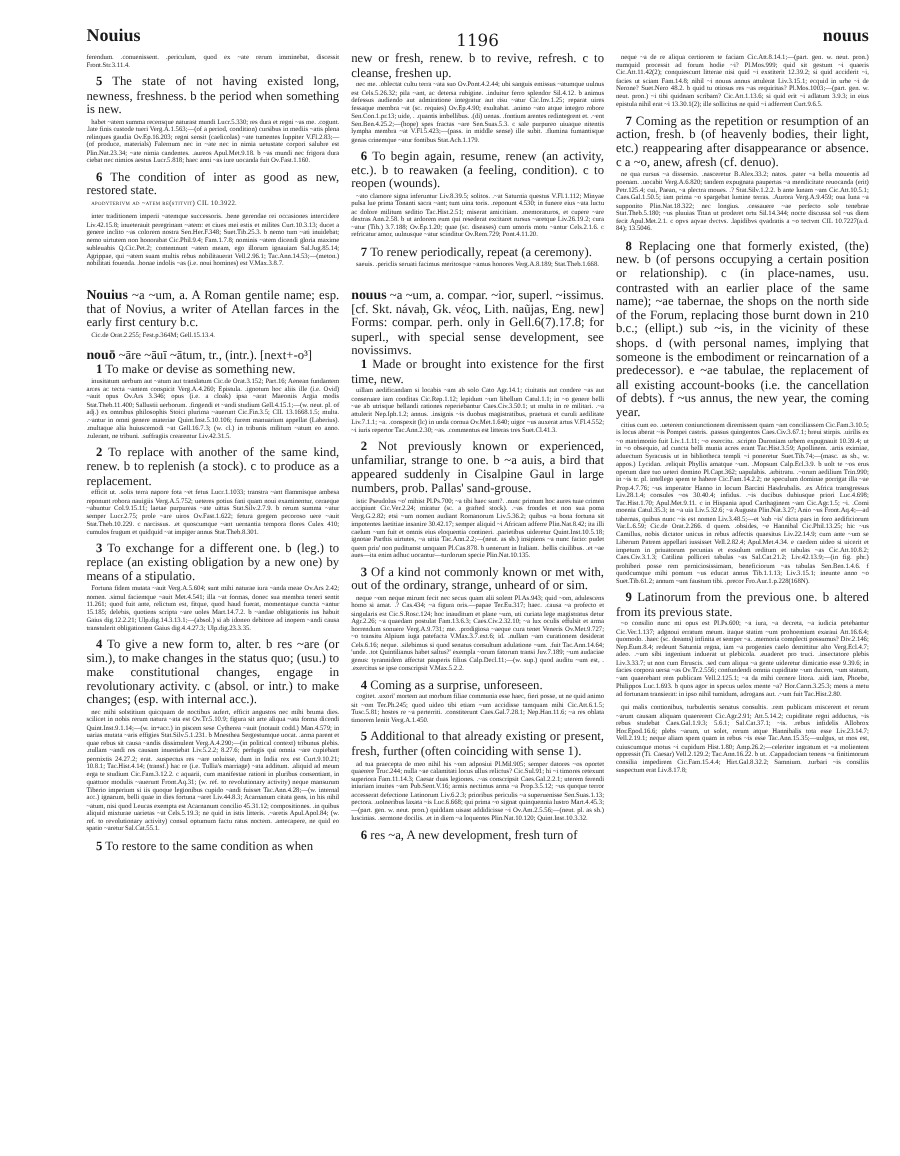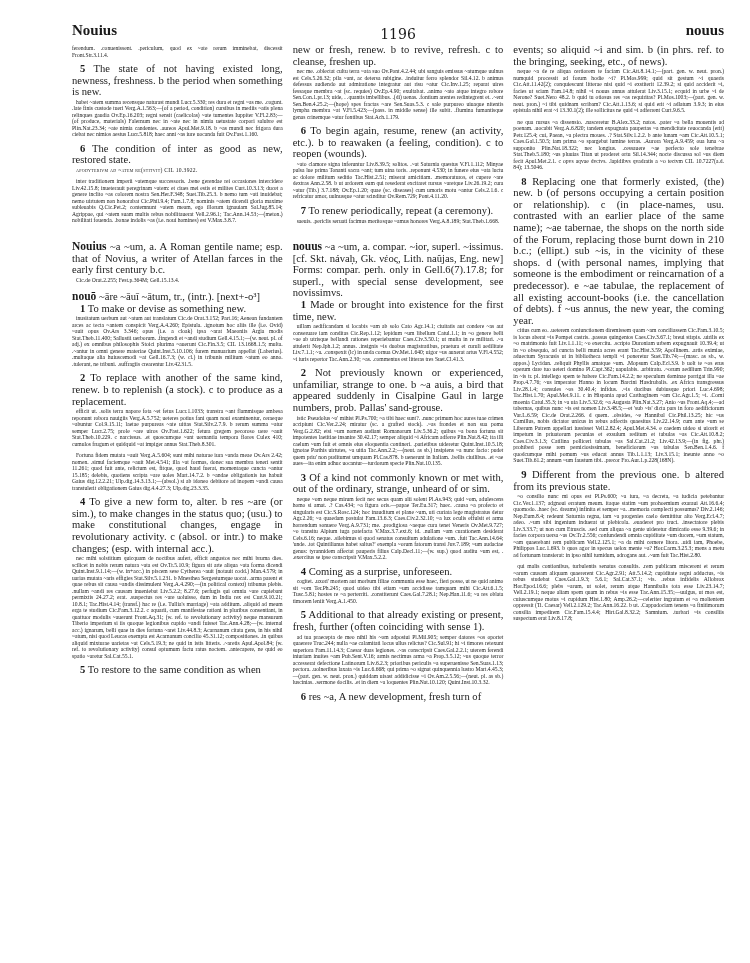--- a/index.html
+++ b/index.html
@@ -55,20 +55,21 @@
       <p class="cit small-caps"><span>apodyterivm ad ~atem re(stitvit) CIL 10.3922.</span></p>
       <p class="cit"><span>inter traditionem imperii ~atemque successoris. .bene gerendae rei occasiones intercidere Liv.42.15.8; inueterauit peregrinam ~atem: et ciues mei estis et milites Curt.10.3.13; ducet a genere inclito ~as colorem nostra Sen.Her.F.348; Suet.Tib.25.3. b nemo tum ~ati inuidebat; nemo uirtutem non honorabat Cic.Phil.9.4; Fam.1.7.8; nominis ~atem dicendi gloria maxime subleuabis Q.Cic.Pet.2; contemnunt ~atem meam, ego illorum ignauiam Sal.Jug.85.14; Agrippae, qui ~atem suam multis rebus nobilitauerat Vell.2.96.1; Tac.Ann.14.53;—(meton.) nobilitati fouenda. .bonae indolis ~as (i.e. noui homines) est V.Max.3.8.7.</span></p>
       <div class="gap"></div>
       <p class="def entry-head"><span class="lemma">Nouius</span> <span>~a ~um, a. A Roman gentile name; esp. that of Novius, a writer of Atellan farces in the early first century b.c.</span></p>
       <p class="cit"><span>Cic.de Orat.2.255; Fest.p.364M; Gell.15.13.4.</span></p>
       <p class="def entry-head"><span class="lemma">nouō</span> <span>~āre ~āuī ~ātum, tr., (intr.). [next+-o³]</span></p>
       <p class="def indent"><span class="num">1</span> <span>To make or devise as something new.</span></p>
       <p class="cit"><span>inusitatum uerbum aut ~atum aut translatum Cic.de Orat.3.152; Part.16; Aenean fundantem arces ac tecta ~antem conspicit Verg.A.4.260; Epistula. .ignotum hoc aliis ille (i.e. Ovid) ~auit opus Ov.Ars 3.346; opus (i.e. a cloak) ipsa ~arat Maeoniis Argia modis Stat.Theb.11.400; Sallustii uerborum. .fingendi et ~andi studium Gell.4.15.1;—(w. neut. pl. of adj.) ex omnibus philosophis Stoici plurima ~auerunt Cic.Fin.3.5; CIL 13.1668.1.5; multa. .~antur in omni genere materiae Quint.Inst.5.10.106; furem manuarium appellat (Laberius). .multaque alia huiuscemodi ~at Gell.16.7.3; (w. cl.) in tribunis militum ~atum eo anno. .tulerant, ne tribuni. .suffragiis crearentur Liv.42.31.5.</span></p>
       <p class="def indent"><span class="num">2</span> <span>To replace with another of the same kind, renew. b to replenish (a stock). c to produce as a replacement.</span></p>
       <p class="cit"><span>efficit ut. .solis terra napore fota ~et fetus Lucr.1.1033; transtra ~ant flammisque ambesa reponunt robora nauigiis Verg.A.5.752; ueteres potius fani quam noui examinentur, ceraeque ~abuntur Col.9.15.11; laetae purpureas ~ate uittas Stat.Silv.2.7.9. b rerum summa ~atur semper Lucr.2.75; prole ~are uiros Ov.Fast.1.622; fetura gregem pecoroso uere ~auit Stat.Theb.10.229. c narcissus. .et quoscumque ~ant uernantia tempora flores Culex 410; cumulos frugum et quidquid ~at impiger annus Stat.Theb.8.301.</span></p>
+      <p class="def indent"><span class="num">3</span> <span>To exchange for a different one. b (leg.) to replace (an existing obligation by a new one) by means of a stipulatio.</span></p>
       <p class="cit"><span>Fortuna fidem mutata ~auit Verg.A.5.604; sunt mihi naturae iura ~anda meae Ov.Ars 2.42; nomen. .simul faciemque ~auit Met.4.541; illa ~at formas, donec sua membra teneri sentit 11.261; quod fuit ante, relictum est, fitque, quod haud fuerat, momentaque cuncta ~antur 15.185; delebis, quotiens scripta ~are uoles Mart.14.7.2. b ~andae obligationis ius habuit Gaius dig.12.2.21; Ulp.dig.14.3.13.1;—(absol.) si ab idoneo debitore ad inopem ~andi causa transtulerit obligationem Gaius dig.4.4.27.3; Ulp.dig.23.3.35.</span></p>
       <p class="def indent"><span class="num">4</span> <span>To give a new form to, alter. b res ~are (or sim.), to make changes in the status quo; (usu.) to make constitutional changes, engage in revolutionary activity. c (absol. or intr.) to make changes; (esp. with internal acc.).</span></p>
       <p class="cit"><span>nec mihi solstitium quicquam de noctibus aufert, efficit angustos nec mihi bruma dies. scilicet in nobis rerum natura ~ata est Ov.Tr.5.10.9; figura sit arte aliqua ~ata forma dicendi Quint.Inst.9.1.14;—(w. in+acc.) in piscem sese Cytherea ~auit (notauit codd.) Man.4.579; in uarias mutata ~aris effigies Stat.Silv.5.1.231. b Mnesthea Sergestumque uocat. .arma parent et quae rebus sit causa ~andis dissimulent Verg.A.4.290;—(in political context) tribunus plebis. .nullam ~andi res causam inueniebat Liv.5.2.2; 8.27.6; perfugis qui omnia ~are cupiebant permixtis 24.27.2; erat. .suspectus res ~are uoluisse, dum in India rex est Curt.9.10.21; 10.8.1; Tac.Hist.4.14; (transf.) hac re (i.e. Tullia's marriage) ~ata additum. .aliquid ad meum erga te studium Cic.Fam.3.12.2. c aquarii, cum manifestae rationi in pluribus consentiant, in quattuor modulis ~auerunt Front.Aq.31; (w. ref. to revolutionary activity) neque mansurum Tiberio imperium si iis quoque legionibus cupido ~andi fuisset Tac.Ann.4.28;—(w. internal acc.) ignarum, belli quae in dies fortuna ~aret Liv.44.8.3; Acarnanum citata gens, in his nihil ~atum, nisi quod Leucas exempta est Acarnanum concilio 45.31.12; compositiones. .in quibus aliquid mixturae uarietas ~at Cels.5.19.3; ne quid in istis litteris. .~aretis Apul.Apol.84; (w. ref. to revolutionary activity) consul optumum factu ratus noctem. .antecapere, ne quid eo spatio ~aretur Sal.Cat.55.1.</span></p>
       <p class="def indent"><span class="num">5</span> <span>To restore to the same condition as when</span></p>
     </div>
   <div class="col" id="col1">
       <p class="def"><span>new or fresh, renew. b to revive, refresh. c to cleanse, freshen up.</span></p>
       <p class="cit"><span>nec me. .oblectat cultu terra ~ata suo Ov.Pont.4.2.44; ubi sanguis emissus ~atumque uulnus est Cels.5.26.32; pila ~ant, ac detersa rubigine. .induitur ferro splendor Sil.4.12. b animus defessus audiendo aut admiratione integratur aut risu ~atur Cic.Inv.1.25; reparat uires fessaque membra ~at (sc. requies) Ov.Ep.4.90; exultabat. .animo ~ato atque integro robore Sen.Con.1.pr.13; uide, . .quantis imbellibus. .(di) uenas. .fontium arentes redintegrent et. .~ent Sen.Ben.4.25.2;—(hope) spes fractas ~are Sen.Suas.5.3. c sale purpureo uiuaque nitentis lympha membra ~at V.Fl.5.423;—(pass. in middle sense) ille subit. .flumina fumantisque genas crinemque ~atur fontibus Stat.Ach.1.179.</span></p>
       <p class="def indent"><span class="num">6</span> <span>To begin again, resume, renew (an activity, etc.). b to reawaken (a feeling, condition). c to reopen (wounds).</span></p>
       <p class="cit"><span>~ato clamore signa inferuntur Liv.8.39.5; solitos. .~at Saturnia questus V.Fl.1.112; Minyae pulsa lue prima Tonanti sacra ~ant; tum uina toris. .reponunt 4.530; in funere eius ~ata luctu ac dolore militum seditio Tac.Hist.2.51; miserat amicitiam. .memoraturos, et cupere ~are dextras Ann.2.58. b ut ardorem eum qui resederat excitaret rursus ~aretque Liv.26.19.2; cura ~atur (Tib.) 3.7.188; Ov.Ep.1.20; quae (sc. diseases) cum umoris motu ~antur Cels.2.1.6. c refricatur amor, uulnusque ~atur scinditur Ov.Rem.729; Pont.4.11.20.</span></p>
@@ -82,22 +83,22 @@
       <p class="cit"><span>istic Pseudolus ~o' mihist Pl.Ps.700; ~a tibi haec sunt?. .nunc primum hoc aures tuae crimen accipiunt Cic.Ver.2.24; miratur (sc. a grafted stock). .~as frondes et non sua poma Verg.G.2.82; etsi ~um nomen audiant Romanorum Liv.5.36.2; quibus ~a bona fortuna sit impotentes laetitiae insanire 30.42.17; semper aliquid ~i Africam adferre Plin.Nat.8.42; ita illi caelum ~um fuit et omnis eius eloquentia contineri. .parietibus uideretur Quint.Inst.10.5.18; ignotae Parthis uirtutes, ~a uitia Tac.Ann.2.2;—(neut. as sb.) insipiens ~a nunc facio: pudet quem priu' non puditumst umquam Pl.Cas.878. b uenerunt in Italiam. .bellis ciuilibus. .et ~ae aues—ita enim adhuc uocantur—turdorum specie Plin.Nat.10.135.</span></p>
       <p class="def indent"><span class="num">3</span> <span>Of a kind not commonly known or met with, out of the ordinary, strange, unheard of or sim.</span></p>
       <p class="cit"><span>neque ~om neque mirum fecit nec secus quam alii solent Pl.As.943; quid ~om, adulescens homo si amat. .? Cas.434; ~a figura oris.—papae Ter.Eu.317; haec. .causa ~a profecto et singularis est Cic.S.Rosc.124; hoc inauditum et plane ~um, uti curiata lege magistratus detur Agr.2.26; ~a quaedam postulat Fam.13.6.3; Caes.Civ.2.32.10; ~a lux oculis effulsit et arma horrendum sonuere Verg.A.9.731; me. .prodigiosa ~aeque cura tenet Veneris Ov.Met.9.727; ~o transitu Alpium iuga patefacta V.Max.3.7.ext.6; id. .nullam ~am curationem desiderat Cels.6.16; neque. .silebimus si quod senatus consultum adulatione ~um. .fuit Tac.Ann.14.64; 'unde. .tot Quintilianus habet saltus?' exempla ~orum fatorum transi Juv.7.189; ~um audaciae genus: tyrannidem affectat pauperis filius Calp.Decl.11;—(w. sup.) quod auditu ~um est, . .exercitus se ipse conscripsit V.Max.5.2.2.</span></p>
       <p class="def indent"><span class="num">4</span> <span>Coming as a surprise, unforeseen.</span></p>
       <p class="cit"><span>cogitet. .uxori' mortem aut morbum filiae communia esse haec, fieri posse, ut ne quid animo sit ~om Ter.Ph.245; quod uideo tibi etiam ~um accidisse tamquam mihi Cic.Att.6.1.5; Tusc.5.81; hostes re ~a perterriti. .constiterunt Caes.Gal.7.28.1; Nep.Han.11.6; ~a res oblata timorem leniit Verg.A.1.450.</span></p>
       <p class="def indent"><span class="num">5</span> <span>Additional to that already existing or present, fresh, further (often coinciding with sense 1).</span></p>
       <p class="cit"><span>ad tua praecepta de meo nihil his ~om adposiui Pl.Mil.905; semper datores ~os oportet quaerere Truc.244; nulla ~ae calamitati locus ullus relictus? Cic.Sul.91; hi ~i timores retexunt superiora Fam.11.14.3; Caesar duas legiones. .~as conscripsit Caes.Gal.2.2.1; uterem ferendi iniuriam inuites ~am Pub.Sent.V.16; armis nectimus arma ~a Prop.3.5.12; ~us quoque terror accesserat defectione Latinorum Liv.6.2.3; prioribus periculis ~a superuenisse Sen.Suas.1.13; pectora. .uolneribus laxata ~is Luc.6.668; qui prima ~o signat quinquennia lustro Mart.4.45.3;—(part. gen. w. neut. pron.) quiddam uisast addidicisse ~i Ov.Am.2.5.56;—(neut. pl. as sb.) luscinias. .sermone docilis. .et in diem ~a loquentes Plin.Nat.10.120; Quint.Inst.10.3.32.</span></p>
       <p class="def indent"><span class="num">6</span> <span>res ~a, A new development, fresh turn of</span></p>
     </div>
   <div class="col" id="col2">
-      <p class="def"><span>events; so aliquid ~i and sim. b (in phrs. ref. to the bringing, seeking, etc., of news).</span></p>
       <p class="cit"><span>neque ~a de re aliqua certiorem te faciam Cic.Att.8.14.1;—(part. gen. w. neut. pron.) numquid processit ad forum hodie ~i? Pl.Mos.999; quid sit gestum ~i quaeris Cic.Att.11.42(2); conquiescunt litterae nisi quid ~i exstiterit 12.39.2; si quid acciderit ~i, facies ut sciam Fam.14.8; nihil ~i nouus annus attulerat Liv.3.15.1; ecquid in urbe ~i de Nerone? Suet.Nero 48.2. b quid tu otiosus res ~as requiritas? Pl.Mos.1003;—(part. gen. w. neut. pron.) ~i tibi quidnam scribam? Cic.Att.1.13.6; si quid erit ~i adlatum 3.9.3; in eius epistula nihil erat ~i 13.30.1(2); ille sollicitus ne quid ~i adferrent Curt.9.6.5.</span></p>
+      <p class="def indent"><span class="num">7</span> <span>Coming as the repetition or resumption of an action, fresh. b (of heavenly bodies, their light, etc.) reappearing after disappearance or absence. c a ~o, anew, afresh (cf. denuo).</span></p>
       <p class="cit"><span>ne qua rursus ~a dissensio. .nasceretur B.Alex.33.2; natos. .pater ~a bella mouentis ad poenam. .uocabit Verg.A.6.820; tandem expugnata paupertas ~a mendicitate reuocanda (erit) Petr.125.4; cui, Paean, ~a plectra moues. .? Stat.Silv.1.2.2. b ante lunam ~am Cic.Att.10.5.1; Caes.Gal.1.50.5; iam prima ~o spargebat lumine terras. .Aurora Verg.A.9.459; oua luna ~a supponito Plin.Nat.18.322; nec longius. .cessauere ~ae perfecto sole tenebrae Stat.Theb.5.180; ~us pluuias Titan ut proderet ortu Sil.14.344; nocte discussa sol ~us diem fecit Apul.Met.2.1. c opvs aqvae dvctvs. .lapidibvs qvadratis a ~o tectvm CIL 10.7227(a.d. 84); 13.5046.</span></p>
       <p class="def indent"><span class="num">8</span> <span>Replacing one that formerly existed, (the) new. b (of persons occupying a certain position or relationship). c (in place-names, usu. contrasted with an earlier place of the same name); ~ae tabernae, the shops on the north side of the Forum, replacing those burnt down in 210 b.c.; (ellipt.) sub ~is, in the vicinity of these shops. d (with personal names, implying that someone is the embodiment or reincarnation of a predecessor). e ~ae tabulae, the replacement of all existing account-books (i.e. the cancellation of debts). f ~us annus, the new year, the coming year.</span></p>
       <p class="cit"><span>citius cum eo. .ueterem coniunctionem diremissem quam ~am conciliassem Cic.Fam.3.10.5; is locus aberat ~is Pompei castris. .passus quingentos Caes.Civ.3.67.1; breui stirpis. .uirilis ex ~o matrimonio fuit Liv.1.1.11; ~o exercitu. .scripto Duroniam urbem expugnauit 10.39.4; ut in ~o obsequio, ad cuncta belli munia acres erant Tac.Hist.3.59; Apollinem. .artis eximiae, aduectum Syracusis ut in bibliotheca templi ~i poneretur Suet.Tib.74;—(masc. as sb., w. appos.) Lycidan. .reliquit Phyllis amatque ~um. .Mopsum Calp.Ecl.3.9. b uolt te ~os erus operum dare tuo ueteri domino Pl.Capt.362; uapulabis. .arbitratu. .~orum aedilium Trin.990; in ~is tr. pl. intellego spem te habere Cic.Fam.14.2.2; ne speculum dominae porrigat illa ~ae Prop.4.7.76; ~us imperator Hanno in locum Barcini Hasdrubalis. .ex Africa transgressus Liv.28.1.4; consules ~os 30.40.4; infidus. .~is ducibus dubiusque priori Luc.4.698; Tac.Hist.1.70; Apul.Met.9.11. c in Hispania apud Carthaginem ~am Cic.Agr.1.5; ~i. .Comi moenia Catul.35.3; in ~a uia Liv.5.32.6; ~a Augusta Plin.Nat.3.27; Anio ~us Front.Aq.4;—ad tabernas, quibus nunc ~is est nomen Liv.3.48.5;—et 'sub ~is' dicta pars in foro aedificiorum Var.L.6.59; Cic.de Orat.2.266. d quem. .obsides, ~e Hannibal Cic.Phil.13.25; hic ~us Camillus, nobis dictator unicus in rebus adfectis quaesitus Liv.22.14.9; cum ante ~um se Liberum Patrem appellari iussisset Vell.2.82.4; Apul.Met.4.34. e caedem uideo si uicerit et impetum in priuatorum pecunias et exsulum reditum et tabulas ~as Cic.Att.10.8.2; Caes.Civ.3.1.3; Catilina polliceri tabulas ~as Sal.Cat.21.2; Liv.42.13.9;—(in fig. phr.) prohiberi posse rem perniciosissimam, beneficiorum ~as tabulas Sen.Ben.1.4.6. f quodcumque mihi pomum ~us educat annus Tib.1.1.13; Liv.3.15.1; ineunte anno ~o Suet.Tib.61.2; annum ~um faustum tibi. .precor Fro.Aur.1.p.228(168N).</span></p>
-      <p class="def indent"><span class="num">9</span> <span>Different from the previous one. b altered from its previous state.</span></p>
+      <p class="def indent"><span class="num">9</span> <span>Latinorum from the previous one. b altered from its previous state.</span></p>
       <p class="cit"><span>~o consilio nunc mi opus est Pl.Ps.600; ~a iura, ~a decreta, ~a iudicia petebantur Cic.Ver.1.137; adgnoui erratum meum. itaque statim ~um prohoemium exaraui Att.16.6.4; quomodo. .haec (sc. dreams) infinita et semper ~a. .memoria complecti possumus? Div.2.146; Nep.Eum.8.4; redeunt Saturnia regna, iam ~a progenies caelo demittitur alto Verg.Ecl.4.7; adeo. .~um sibi ingenium induerat ut plebicola. .euaderet pro truci. .insectatore plebis Liv.3.33.7; ut non cum Etruscis. .sed cum aliqua ~a gente uideretur dimicatio esse 9.39.6; in facies corpora uersa ~as Ov.Tr.2.556; confundendi omnia cupiditate ~um ducem, ~um statum, ~am quaerebant rem publicam Vell.2.125.1; ~a da mihi cernere litora. .uidi iam, Phoebe, Philippos Luc.1.693. b quos agor in specus uelox mente ~a? Hor.Carm.3.25.3; mens a metu ad fortunam transierat: in ipso nihil tumidum, adrogans aut. .~um fuit Tac.Hist.2.80.</span></p>
       <p class="cit"><span>qui malis contionibus, turbulentis senatus consultis. .rem publicam miscerent et rerum ~arum causam aliquam quaererent Cic.Agr.2.91; Att.5.14.2; cupiditate regni adductus, ~is rebus studebat Caes.Gal.1.9.3; 5.6.1; Sal.Cat.37.1; ~is. .rebus infidelis Allobrox Hor.Epod.16.6; plebs ~arum, ut solet, rerum atque Hannibalis tota esse Liv.23.14.7; Vell.2.19.1; neque aliam spem quam in rebus ~is esse Tac.Ann.15.35;—uulgus, ut mos est, cuiuscumque motus ~i cupidum Hist.1.80; Amp.26.2;—celeriter ingratum et ~a molientem oppressit (Ti. Caesar) Vell.2.129.2; Tac.Ann.16.22. b ut. .Cappadociam tenens ~a finitimorum consilia impedirem Cic.Fam.15.4.4; Hirt.Gal.8.32.2; Samnium. .turbari ~is consiliis suspectum erat Liv.8.17.8;</span></p>
     </div>
 </div>
 
 </body></html>

